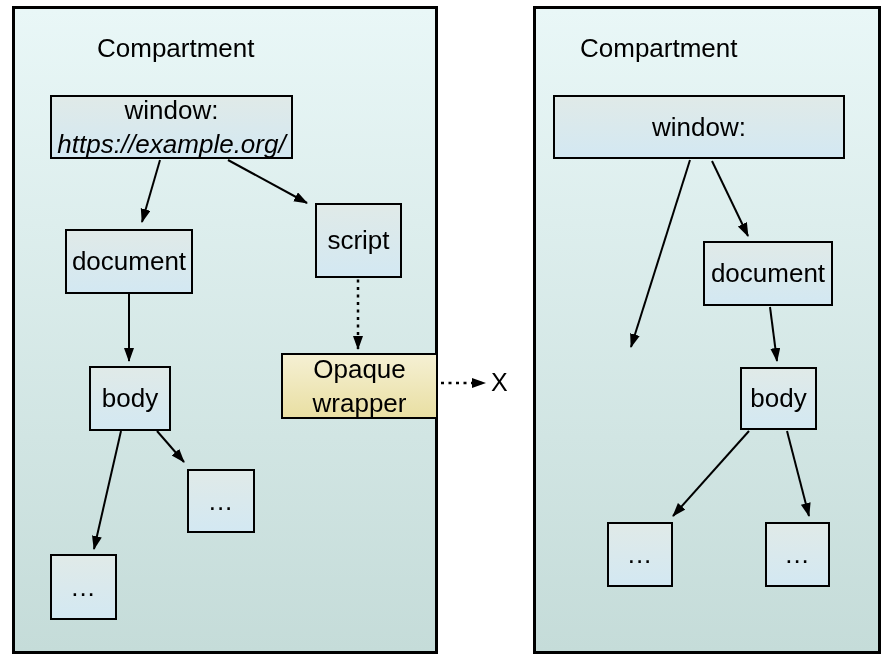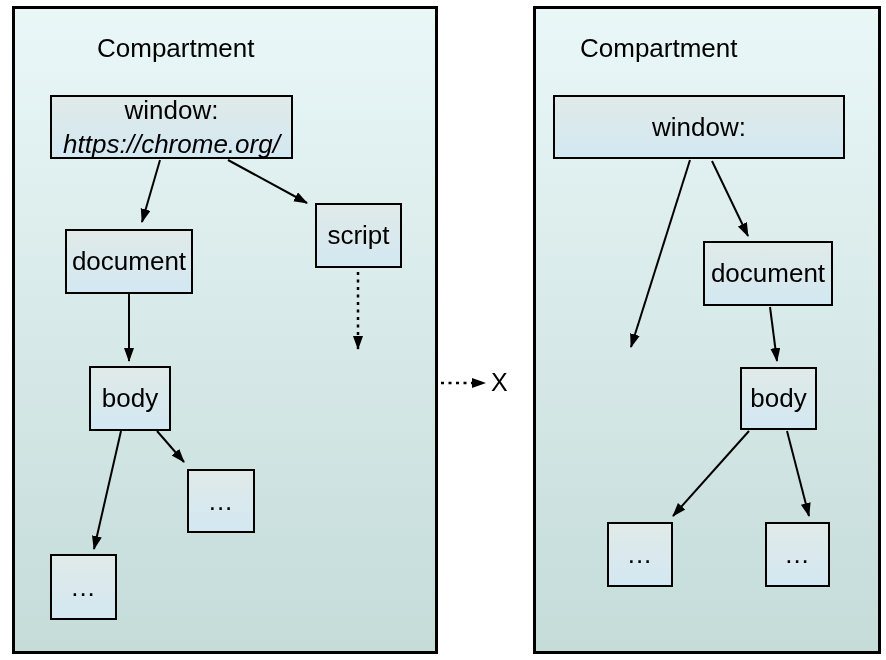--- a/index.html
+++ b/index.html
@@ -46,21 +46,21 @@
     font-size: 26px;
     line-height: 1.32;
   }
   .node.opaque {
     background: linear-gradient(to bottom, var(--opaque-top, #f5f0d3), var(--opaque-bottom, #e9dfa3));
   }
   .url { font-style: italic; }
   .dots { letter-spacing: 1px; }
   #l-window   { left: 50px;  top: 95px;  width: 243px; height: 64px; }
   #l-document { left: 65px;  top: 229px; width: 128px; height: 65px; }
-  #l-script   { left: 315px; top: 203px; width: 87px;  height: 65px; }
+  #l-script   { left: 315px; top: 203px; width: 87px;  height: 75px; }
   #l-body     { left: 89px;  top: 366px; width: 82px;  height: 65px; }
   #l-dots-a   { left: 187px; top: 469px; width: 68px;  height: 64px; }
   #l-dots-b   { left: 50px;  top: 554px; width: 67px;  height: 66px; }
   #l-opaque   { left: 281px; top: 353px; width: 157px; height: 66px; }
   #r-window   { left: 553px; top: 95px;  width: 292px; height: 64px; }
   #r-document { left: 703px; top: 241px; width: 130px; height: 65px; }
   #r-location { left: 551px; top: 353px; width: 128px; height: 65px; }
   #r-body     { left: 740px; top: 367px; width: 77px;  height: 63px; }
   #r-dots-a   { left: 607px; top: 522px; width: 66px;  height: 65px; }
   #r-dots-b   { left: 765px; top: 522px; width: 65px;  height: 65px; }
@@ -99,36 +99,40 @@
     <line x1="770" y1="307" x2="777" y2="361" stroke="#000" stroke-width="2" marker-end="url(#arw)"></line>
     <line x1="749" y1="431" x2="673" y2="516" stroke="#000" stroke-width="2" marker-end="url(#arw)"></line>
     <line x1="787" y1="431" x2="809" y2="516" stroke="#000" stroke-width="2" marker-end="url(#arw)"></line>
   </svg>
 
   <div class="comp-title" id="left-title">Compartment</div>
   <div class="comp-title" id="right-title">Compartment</div>
 
   <div class="node" id="l-window">
     <span>window:</span>
-    <span class="url">https://chrome.org/</span>
+    <span class="url">https://example.org/</span>
   </div>
   <div class="node" id="l-document">
     <span>document</span>
   </div>
   <div class="node" id="l-script">
     <span>script</span>
   </div>
   <div class="node" id="l-body">
     <span>body</span>
   </div>
   <div class="node" id="l-dots-a">
     <span class="dots">...</span>
   </div>
   <div class="node" id="l-dots-b">
     <span class="dots">...</span>
+  </div>
+  <div class="node opaque" id="l-opaque">
+    <span>Opaque</span>
+    <span>wrapper</span>
   </div>
 
   <div class="node" id="r-window">
     <span>window:</span>
   </div>
   <div class="node" id="r-document">
     <span>document</span>
   </div>
   <div class="node" id="r-body">
     <span>body</span>

